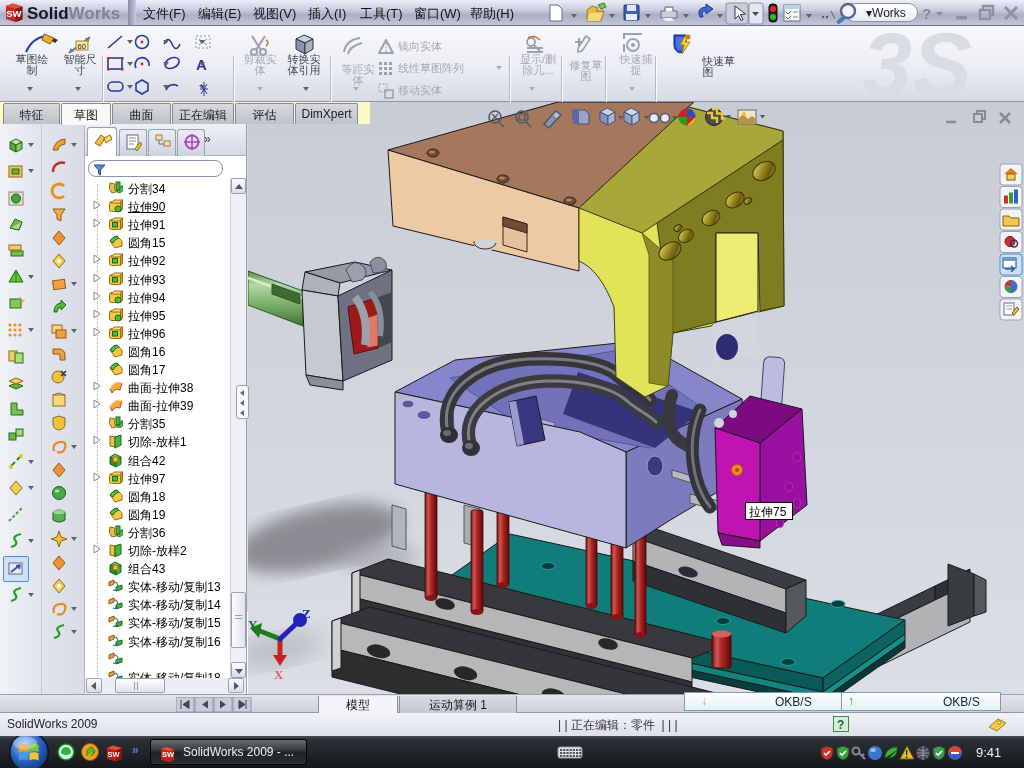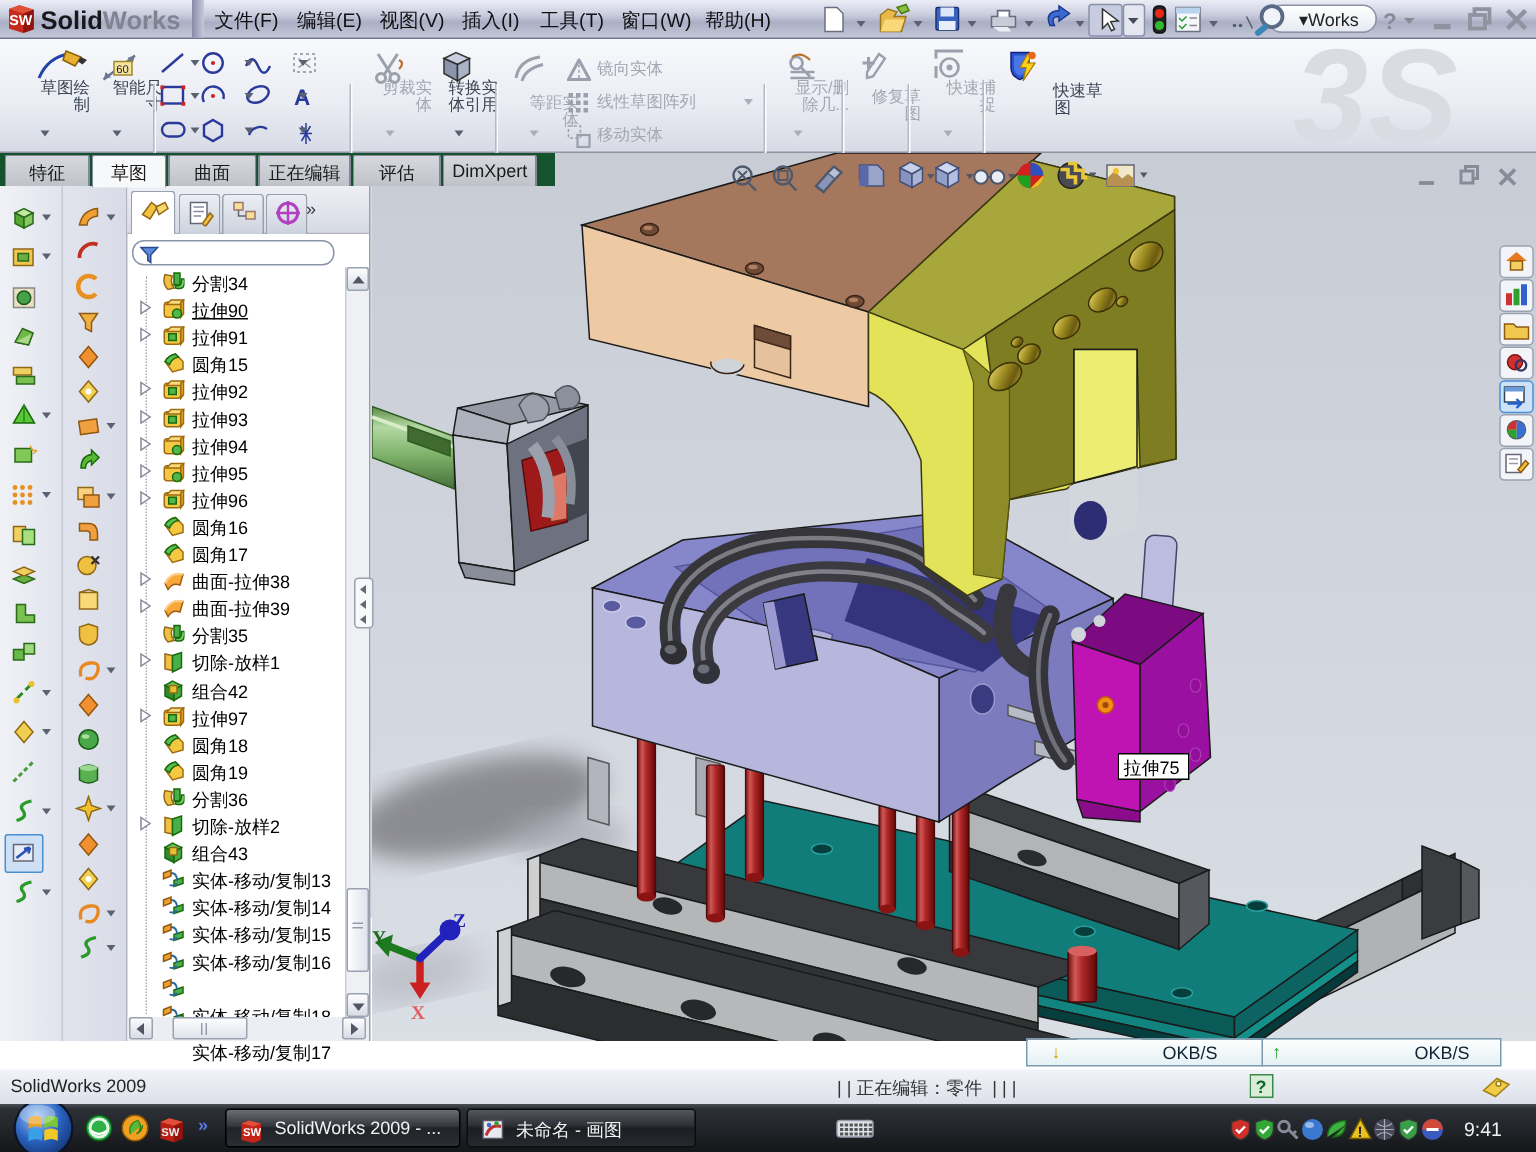--- a/index.html
+++ b/index.html
@@ -1,26 +1,26 @@
 <!DOCTYPE html>
 <html><head><meta charset="utf-8"><style>
 *{margin:0;padding:0;box-sizing:border-box;}
 html,body{width:1024px;height:768px;overflow:hidden;font-family:"Liberation Sans",sans-serif;}
 #root{position:relative;width:1024px;height:612px;background:#d6d9e0;}
 .abs{position:absolute;}
 #titlebar{left:0;top:0;width:1024px;height:26px;background:linear-gradient(#eceef6 0%,#c9ccde 40%,#abafc6 60%,#c2c6d6 100%);border-bottom:1px solid #6f7390;}
 .menu{top:5px;font-size:13px;color:#111;}
 #toolbar{left:0;top:26px;width:1024px;height:76px;background:linear-gradient(#f8f9fc 0%,#ebedf4 55%,#d8dbe5 100%);border-bottom:1px solid #8f93a4;}
-.tbtxt{position:absolute;font-size:11px;line-height:11px;text-align:right;color:#3d4656;white-space:pre;}
+.tbtxt{position:absolute;font-size:11px;line-height:11px;text-align:center;color:#3d4656;white-space:pre;}
 .gtxt{color:#a3a8b4;}
 .caret{position:absolute;width:0;height:0;border-left:3px solid transparent;border-right:3px solid transparent;border-top:4px solid #5a6170;}
 .gcaret{border-top-color:#a8adb8;}
 .sep{position:absolute;top:30px;width:2px;height:68px;border-left:1px solid #b5b9c6;border-right:1px solid #fbfcfe;}
 #ds{left:862px;top:14px;width:160px;height:88px;font-size:90px;font-style:italic;font-weight:bold;color:#dadce4;overflow:hidden;}
-#tabrow{left:0;top:102px;width:370px;height:22px;background:#14532d;z-index:10;}
+#tabrow{left:0;top:102px;width:370px;height:22px;background:#fef9c3;z-index:10;}
 .vtab{position:absolute;top:1px;height:21px;background:linear-gradient(#d6d9de,#bfc3c9);border:1px solid #84889a;border-bottom:none;font-size:12px;color:#1a1a1a;text-align:center;border-radius:2px 2px 0 0;padding-top:3px;}
 .vtab.act{background:#f7f8fa;height:22px;z-index:3;}
 #leftbar{left:0;top:124px;width:84px;height:570px;background:linear-gradient(90deg,#f0f2f7 0%,#e2e5ee 45%,#d9dce6 100%);}
 #panel{left:84px;top:124px;width:163px;height:570px;background:#fff;border-right:1px solid #98a0ae;border-left:1px solid #b0b5c2;}
 .ti{position:absolute;font-size:12px;color:#000;white-space:nowrap;}
 #hscroll{left:85px;top:678px;width:161px;height:16px;background:#eceef3;}
 #bottabs{left:0;top:694px;width:1024px;height:19px;background:linear-gradient(#e4e6ed,#ccd0da);border-top:1px solid #99a0ac;border-bottom:1px solid #8f95a2;}
 .btab{position:absolute;top:1px;height:18px;font-size:12px;color:#111;text-align:center;border:1px solid #8b909c;border-top:none;padding-top:1px;}
 #statusbar{left:0;top:713px;width:1024px;height:23px;background:linear-gradient(#f1f3f8,#dde0ea);font-size:12px;color:#222;}
 #taskbar{left:0;top:736px;width:1024px;height:32px;overflow:hidden;background:linear-gradient(#4a4f56 0%,#2c3036 10%,#212428 55%,#141619 100%);}
@@ -948,20 +948,34 @@
 <div class="abs" style="left:1px;top:0px;width:16px;height:15px;background:linear-gradient(#fdfdfe,#d8dce6);border:1px solid #9aa2b2;border-radius:2px;">
         <div style="width:0;height:0;border-top:4px solid transparent;border-bottom:4px solid transparent;border-right:5px solid #556;margin:3px 4px;"></div>
       </div>
 <div class="abs" style="left:30px;top:0px;width:50px;height:15px;background:linear-gradient(#fdfdfe,#dfe3ec);border:1px solid #9aa2b2;border-radius:2px;">
         <div style="margin:3px 18px;border-left:1px solid #99a;border-right:1px solid #99a;width:4px;height:8px;"></div>
       </div>
 <div class="abs" style="left:143px;top:0px;width:16px;height:15px;background:linear-gradient(#fdfdfe,#d8dce6);border:1px solid #9aa2b2;border-radius:2px;">
         <div style="width:0;height:0;border-top:4px solid transparent;border-bottom:4px solid transparent;border-left:5px solid #556;margin:3px 5px;"></div>
       </div>
 </div>
+    <div class="abs" id="bottabs">
+<svg class="abs" style="left:176px;top:2px;" width="76" height="15" viewBox="0 0 76 15">
+        <rect x="0" y="0" width="18" height="15" fill="#c9cdd7" stroke="#8f95a2"></rect>
+        <rect x="19" y="0" width="18" height="15" fill="#c9cdd7" stroke="#8f95a2"></rect>
+        <rect x="38" y="0" width="18" height="15" fill="#c9cdd7" stroke="#8f95a2"></rect>
+        <rect x="57" y="0" width="18" height="15" fill="#c9cdd7" stroke="#8f95a2"></rect>
+        <path d="M5 3 v9 M7 7.5 l6 -4 v8z" stroke="#445" fill="#445"></path>
+        <path d="M26 7.5 l6 -4 v8z" fill="#445"></path>
+        <path d="M44 3.5 l6 4 l-6 4z" fill="#445"></path>
+        <path d="M63 3.5 l6 4 l-6 4z M70 3 v9" stroke="#445" fill="#445"></path>
+      </svg>
+<div class="btab" style="left:318px;width:80px;background:#f4f5f8;">模型</div>
+<div class="btab" style="left:399px;width:118px;background:linear-gradient(#d8dbe2,#c3c7d0);">运动算例 1</div>
+</div>
     <div class="abs" id="statusbar">
 <span class="abs" style="left:7px;top:4px;">SolidWorks 2009</span>
 <span class="abs" style="left:558px;top:4px;color:#333;">|&nbsp;|&nbsp;正在编辑：零件&nbsp;&nbsp;|&nbsp;|&nbsp;|</span>
 <svg class="abs" style="left:833px;top:3px;" width="17" height="17">
         <rect x="0.5" y="0.5" width="15" height="15" fill="#d8ecd8" stroke="#3a8a4a"></rect>
         <text x="4" y="12.5" font-size="12" font-weight="bold" fill="#15652a">?</text>
       </svg>
 <svg class="abs" style="left:986px;top:3px;" width="22" height="17">
         <path d="M3 11 l9 -8 l8 4 l-9 8z" fill="#f0cc48" stroke="#a08010"></path>
         <circle cx="13" cy="6.5" r="1.6" fill="#fff" stroke="#a08010"></circle>
@@ -1007,29 +1021,20 @@
         </g>
 <text x="77" y="12" font-size="12" font-weight="bold" fill="#5a7ae8">»</text>
 </svg>
       <div class="taskbtn" style="left:150px;width:157px;border-color:#000;background:linear-gradient(#6a6e75,#33363b 45%,#202327 50%,#2a2d31);">
 <svg class="abs" style="left:8px;top:5px;" width="17" height="17" viewBox="0 0 17 17">
           <path d="M2 4 l5 -2 l8 2 l0 11 l-5 2 l-8 -2z" fill="#c22418"></path>
           <path d="M2 4 l5 -2 l8 2 l-5 2z" fill="#e05038"></path>
           <text x="3" y="12" font-size="7.5" font-weight="bold" fill="#fff">SW</text>
         </svg>
 <span class="abs" style="left:32px;top:5px;">SolidWorks 2009 - ...</span>
-      </div>
-      <div class="taskbtn" style="left:311px;width:153px;">
-<svg class="abs" style="left:8px;top:4px;" width="18" height="18" viewBox="0 0 18 18">
-          <rect x="2" y="3" width="13" height="12" fill="#e8e8f0" stroke="#556"></rect>
-          <path d="M4 13 q3 -8 10 -6" stroke="#c03030" fill="none" stroke-width="2"></path>
-          <circle cx="6" cy="6" r="1.5" fill="#3a6ad0"></circle>
-          <circle cx="11" cy="5" r="1.5" fill="#30a030"></circle>
-        </svg>
-<span class="abs" style="left:32px;top:5px;">未命名 - 画图</span>
       </div>
       <svg class="abs" style="left:556px;top:8px;" width="30" height="18" viewBox="0 0 30 18">
         <rect x="2" y="3" width="24" height="11" rx="2" fill="#dfe3ea" stroke="#99a"></rect>
         <g fill="#555">
           <rect x="4.0" y="5" width="2.2" height="2"></rect>
           <rect x="7.2" y="5" width="2.2" height="2"></rect>
           <rect x="10.4" y="5" width="2.2" height="2"></rect>
           <rect x="13.600000000000001" y="5" width="2.2" height="2"></rect>
           <rect x="16.8" y="5" width="2.2" height="2"></rect>
           <rect x="20.0" y="5" width="2.2" height="2"></rect>

